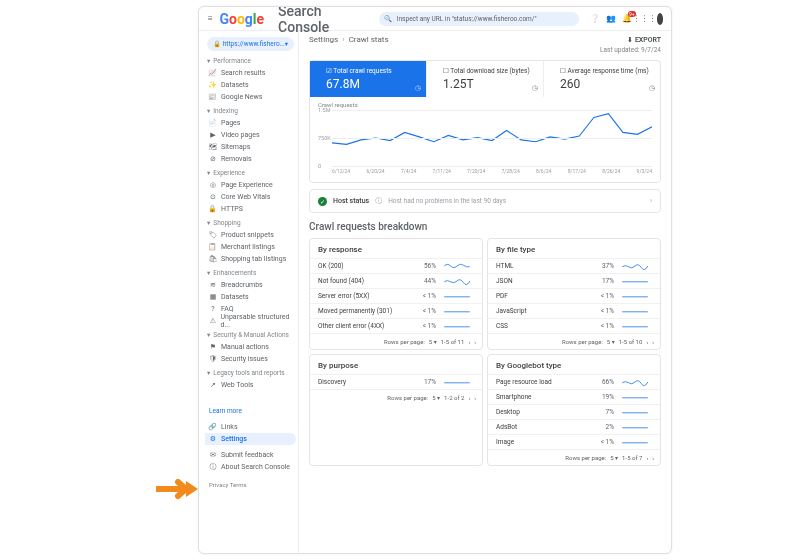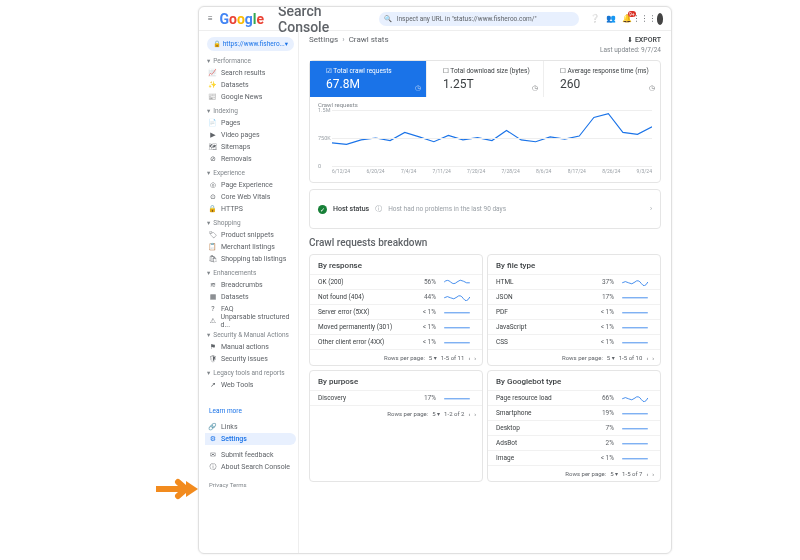--- a/index.html
+++ b/index.html
@@ -40,21 +40,21 @@
   .metric.active{ background:#1a73e8; color:#fff; }
   .metric .clock{ position:absolute; right:5px; bottom:5px; font-size:7px; opacity:.7;}
   .chart-area{ padding:4px 8px 8px 8px; }
   .chart-title{ font-size:6px; color:#80868b; margin-bottom:2px;}
   .chart-box{ height:64px; display:flex; flex-direction:column; }
   .chart-grid{ flex:1; position:relative;}
   .gridline{ position:absolute; left:14px; right:0; border-top:1px solid #eee;}
   .ylabel{ position:absolute; left:0; font-size:5.5px; color:#9aa0a6; transform:translateY(-50%);}
   .xaxis{ display:flex; justify-content:space-between; margin-left:14px; margin-top:2px; font-size:5px; color:#9aa0a6;}
   svg.line{ position:absolute; left:14px; right:0; top:0; bottom:0; width:calc(100% - 14px); height:100%;}
-  .status-card{ margin-top:6px; display:flex; align-items:center; gap:6px; padding:14px 8px; font-size:7px;}
+  .status-card{ margin-top:6px; display:flex; align-items:center; gap:6px; padding:6px 8px; font-size:7px;}
   .status-dot{ width:9px; height:9px; border-radius:50%; background:#188038; color:#fff; display:flex; align-items:center; justify-content:center; font-size:6px;}
   .status-msg{ flex:1; color:#9aa0a6; font-size:6.5px;}
   .chev{ color:#9aa0a6; }
   .breakdown-title{ font-size:10px; margin:8px 0 6px 0; color:#5f6368; font-weight:500;}
   .panels{ display:grid; grid-template-columns:1fr 1fr; gap:4px;}
   .panel .hdr{ padding:6px 8px 4px 8px; font-size:8px; font-weight:500; color:#3c4043;}
   .row{ display:flex; align-items:center; padding:3px 8px; border-top:1px solid #f1f1f1; font-size:6.5px; gap:4px;}
   .row .name{ flex:1; color:#3c4043;}
   .row .pct{ width:22px; text-align:right; color:#5f6368;}
   .row .spark{ width:34px; height:8px;}

